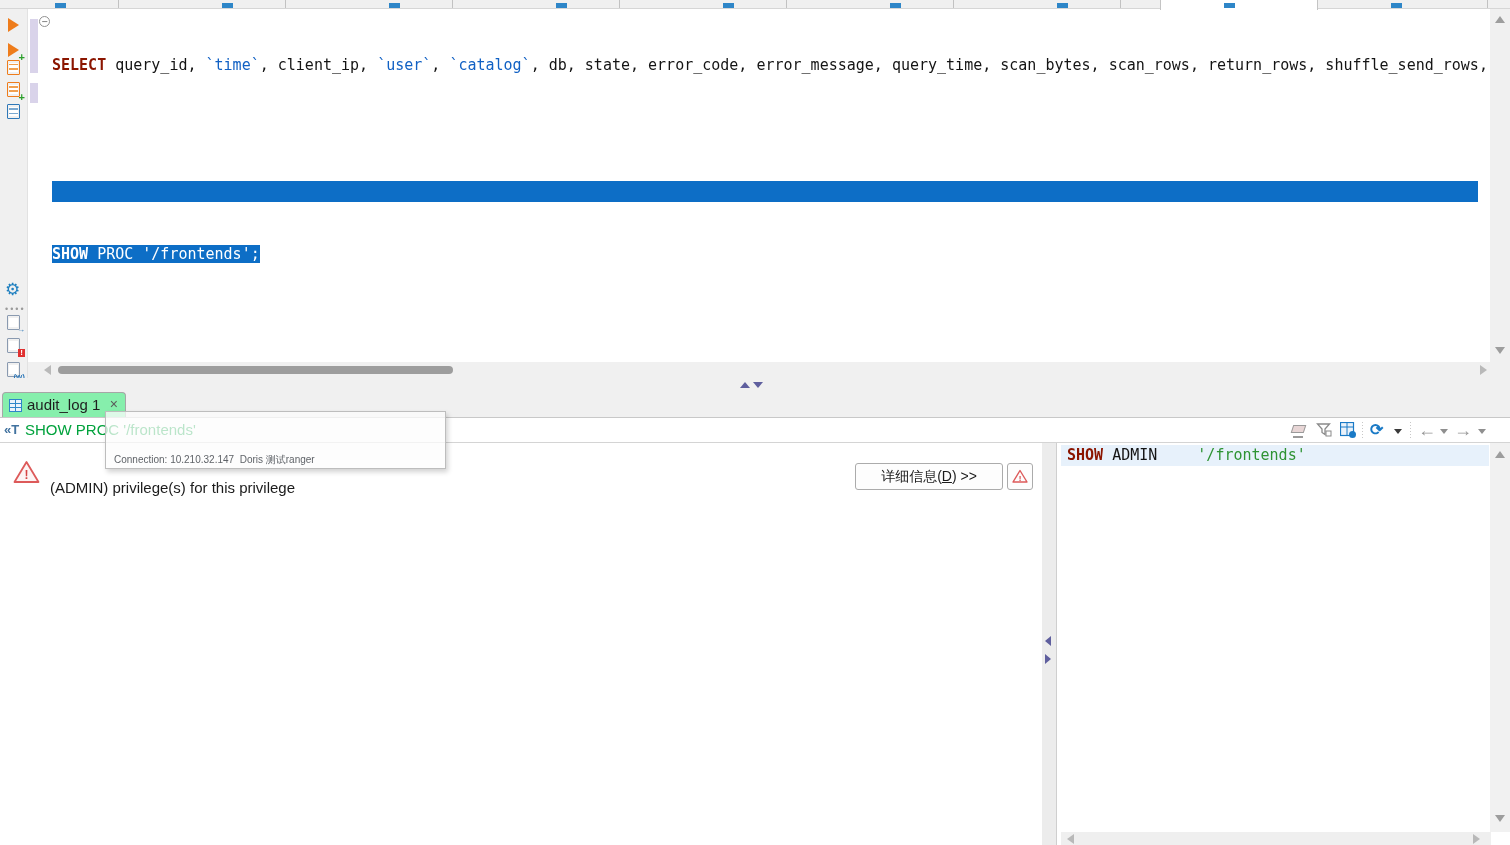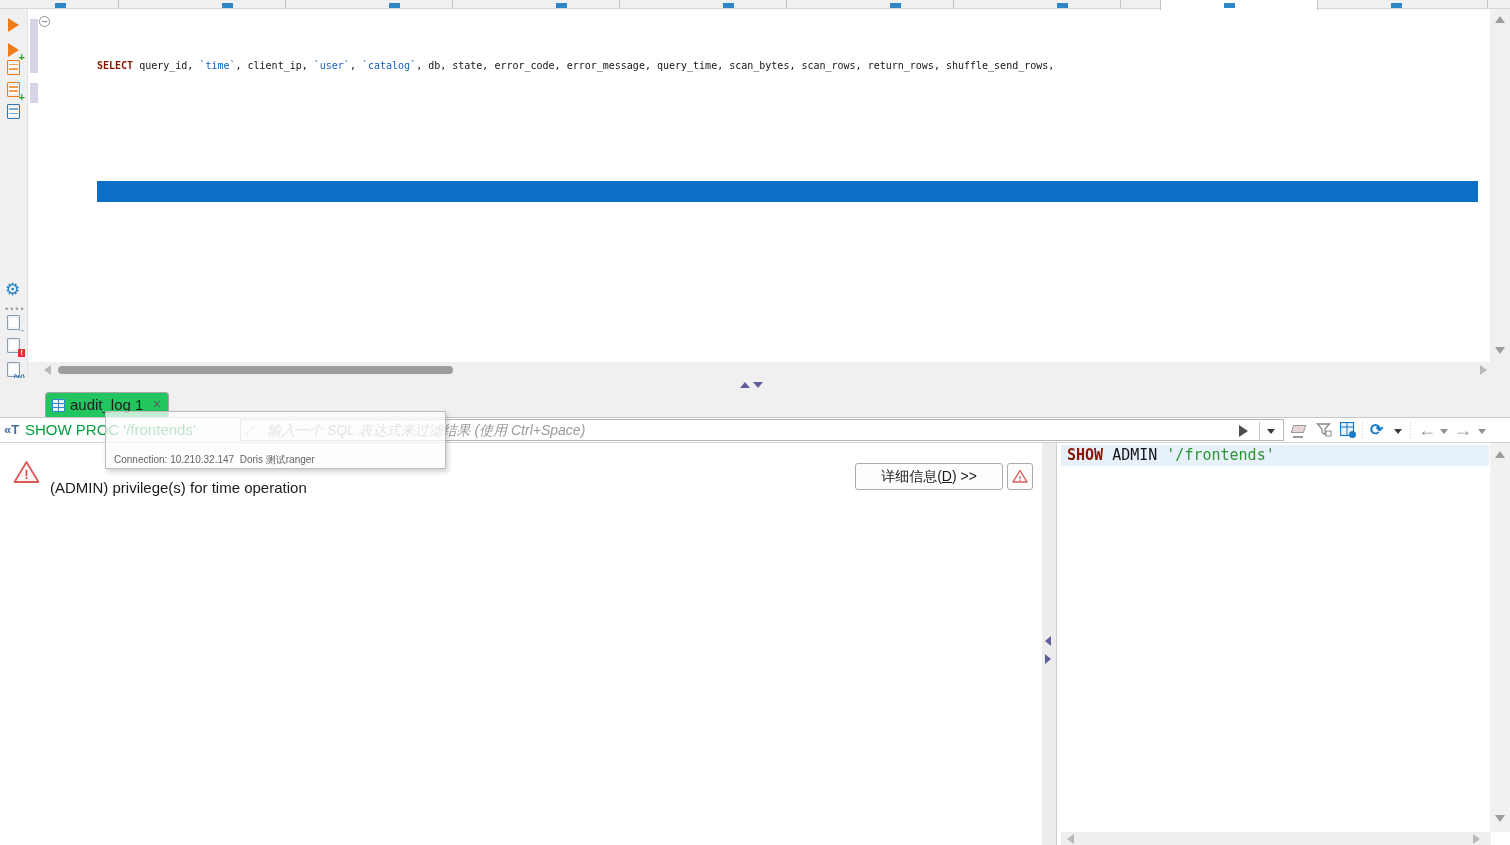--- a/index.html
+++ b/index.html
@@ -30,21 +30,21 @@
   .doc.plain { border-color:#8a9ab0; background-image:none; }
   .gear { color:#2080c0; font-size:17px; line-height:17px; }
   .dots-h { color:#9a9a9a; font-size:9px; letter-spacing:2px; line-height:6px; }
   .mini-badge { position:absolute; right:-2px; bottom:-2px; font-size:8px; font-weight:bold; line-height:8px; }
 
   
   #editor { left:28px; top:9px; width:1462px; height:353px; background:#fff; overflow:hidden; }
   .changebar { position:absolute; left:2px; width:8px; background:#d9d3ea; }
   #fold-marker { position:absolute; left:11px; top:7px; width:11px; height:11px; border:1px solid #919191; border-radius:50%;
     background:#fff; color:#707070; font-size:10px; line-height:9px; text-align:center; cursor:pointer; }
-  #code { position:absolute; left:24px; top:4px; right:12px; font-size:10px; line-height:21px; white-space:pre; color:#141414;margin-left:45px; }
+  #code { position:absolute; left:24px; top:4px; right:12px; font-size:15px; line-height:21px; white-space:pre; color:#141414; }
   .cl { height:21px; }
   .kw { color:#8b1500; font-weight:bold; }
   .qid { color:#1161c4; }
   .delim { color:#c81e14; }
   .sel-band { background:#0d6ec6; width:100%; height:21px; }
   .sel-text { background:#0d6ec6; color:#ffffff; }
   .sel-text .kw2 { font-weight:bold; color:#fff; }
 
   
   .sb-track-v { background:#f0f0f0; }
@@ -59,22 +59,22 @@
   #editor-hthumb { position:absolute; left:30px; top:4px; width:395px; height:8px; background:#9d9d9d; border-radius:4px; cursor:pointer; }
 
   
   #sash-h { left:0; top:378px; width:1510px; height:14px; background:#f0f0f0; }
   .sash-tri { width:0; height:0; position:absolute; top:4px; cursor:pointer; }
   .sash-tri.up   { border-left:5px solid transparent; border-right:5px solid transparent; border-bottom:6px solid #5f5f9e; }
   .sash-tri.down { border-left:5px solid transparent; border-right:5px solid transparent; border-top:6px solid #5f5f9e; }
 
   
   #results-tabbar { left:0; top:392px; width:1510px; height:25px; background:#f0f0f0; }
-  #audit-tab { position:absolute; left:2px; top:0; width:124px; height:25px; background:#22c55e;
-    border:1px solid #a6a6a6; border-bottom:none; border-radius:4px 4px 0 0; cursor:pointer;margin-left:43px; }
+  #audit-tab { position:absolute; left:2px; top:0; width:124px; height:25px; background:#86efac;
+    border:1px solid #a6a6a6; border-bottom:none; border-radius:4px 4px 0 0; cursor:pointer; }
   #audit-tab .lbl { position:absolute; left:24px; top:3px; font-size:15px; color:#1f1f1f; }
   #audit-tab .close { position:absolute; right:7px; top:3px; font-size:14px; color:#5a5a5a; cursor:pointer; }
 
   
   #filter-row { left:0; top:417px; width:1510px; height:26px; background:#ffffff; border-top:1px solid #c8c8c8; border-bottom:1px solid #d4d4d4; }
   #query-text-icon { position:absolute; left:4px; top:4px; font-size:13px; font-weight:bold; color:#41729f; }
   #query-text { position:absolute; left:25px; top:3px; font-size:15px; color:#00a23c; white-space:pre; }
   #filter-box { position:absolute; left:240px; top:1px; width:1044px; height:22px; border:1px solid #b8b8b8; background:#fff; }
   #custom-filter-icon { position:absolute; left:4px; top:3px; color:#b9b9b9; font-size:12px; }
   #filter-placeholder { position:absolute; left:26px; top:2px; font-size:14px; font-style:italic; color:#9a9a9a; white-space:pre; }
@@ -176,20 +176,21 @@
 </div>
 
 <div id="editor" class="abs mono">
   <div class="changebar" style="top:10px; height:54px;"></div>
   <div class="changebar" style="top:74px; height:20px;"></div>
   <div id="fold-marker">−</div>
   <div id="code">
     <div class="cl"><span class="kw">SELECT</span><span> query_id, </span><span class="qid">`time`</span><span>, client_ip, </span><span class="qid">`user`</span><span>, </span><span class="qid">`catalog`</span><span>, db, state, error_code, error_message, query_time, scan_bytes, scan_rows, return_rows, shuffle_send_rows,</span></div>
     <div class="cl"></div>
     <div class="cl"><div class="sel-band"></div></div>
+    <div class="cl"><span class="sel-text"><span class="kw2">SHOW</span><span> PROC '/frontends';</span></span></div>
   </div>
 </div>
 
 <div id="editor-vscroll" class="abs sb-track-v">
   <div class="tri up" style="left:5px; top:7px;"></div>
   <div class="tri down" style="left:5px; top:338px;"></div>
 </div>
 
 <div id="editor-hscroll" class="abs sb-track-h">
   <div class="tri left" style="left:16px; top:3px;"></div>
@@ -211,27 +212,20 @@
       <line x1="6.5" y1="0.5" x2="6.5" y2="12.5" stroke="#2e86c8"></line>
     </svg>
     <span class="lbl">audit_log 1</span>
     <span class="close">×</span>
   </div>
 </div>
 
 <div id="filter-row" class="abs">
   <span id="query-text-icon">«T</span>
   <span id="query-text">SHOW PROC '/frontends'</span>
-  <div id="filter-box">
-    <span id="custom-filter-icon">⤢</span>
-    <span id="filter-placeholder">输入一个 SQL 表达式来过滤结果 (使用 Ctrl+Space)</span>
-    <div class="run-tri" style="left:998px; top:5px;"></div>
-    <div class="vline" style="left:1018px; top:2px; height:18px;"></div>
-    <div class="dd" style="left:1026px; top:9px;"></div>
-  </div>
   <div class="ficon" style="left:1292px;">
       <div class="eraser"></div>
       <div class="eraser-line"></div>
     </div>
   <div class="ficon" style="left:1316px;">
     <svg width="16" height="15">
         <path d="M1.5 2 h12 l-4.5 5 v5.5 l-3 -2 v-3.5 z" fill="none" stroke="#8a8a8a" stroke-width="1.3"></path>
         <rect x="10" y="9" width="5" height="5" fill="#fff" stroke="#8a8a8a"></rect>
       </svg>
   </div>
@@ -251,38 +245,38 @@
   <div class="dd gray" style="left:1440px;"></div>
   <div class="ficon navarrow" style="left:1454px; top:4px;">→</div>
   <div class="dd gray" style="left:1478px;"></div>
 </div>
 
 <div id="results-body" class="abs">
   <svg width="27" height="24" style="position:absolute; left:13px; top:17px;">
     <path d="M13.5 2 L25.5 22 H1.5 Z" fill="#fdf4f4" stroke="#dd5a5a" stroke-width="1.8" stroke-linejoin="round"></path>
     <text x="13.5" y="19" text-anchor="middle" font-size="12" font-weight="bold" fill="#d64545">!</text>
   </svg>
-  <div class="err-line" style="top:36px;">(ADMIN) privilege(s) for time operation</div>
+  <div class="err-line" style="top:36px;">(ADMIN) privilege(s) for this privilege</div>
   <div id="details-btn"><span>详细信息(</span><span class="ukey">D</span><span>) &gt;&gt;</span></div>
   <div id="warn-btn">
     <svg width="16" height="14" style="margin:5px auto 0;">
       <path d="M8 1.5 L15 13 H1 Z" fill="none" stroke="#dd5a5a" stroke-width="1.4" stroke-linejoin="round"></path>
       <text x="8" y="11.5" text-anchor="middle" font-size="8" font-weight="bold" fill="#d64545">!</text>
     </svg>
   </div>
 </div>
 
 <div id="sash-v" class="abs">
   <div class="sash-tri2 left" style="top:193px;"></div>
   <div class="sash-tri2 right" style="top:211px;"></div>
 </div>
 
 <div id="right-panel" class="abs">
   <div id="rp-highlight"></div>
-  <div id="rp-code" class="mono"><span class="kw">SHOW</span><span> ADMIN </span><span style="color:#2e9333;">'/frontends'</span></div>
+  <div id="rp-code" class="mono"><span class="kw">SHOW</span><span> ADMIN </span><span style="color:#2e9333;margin-left:31px;">'/frontends'</span></div>
   <div id="rp-vscroll">
     <div class="tri up" style="left:5px; top:8px;"></div>
     <div class="tri down" style="left:5px; top:372px;"></div>
   </div>
   <div id="rp-hscroll">
     <div class="tri left" style="left:6px; top:2px;"></div>
     <div class="tri right" style="left:412px; top:2px;"></div>
   </div>
 </div>
 

